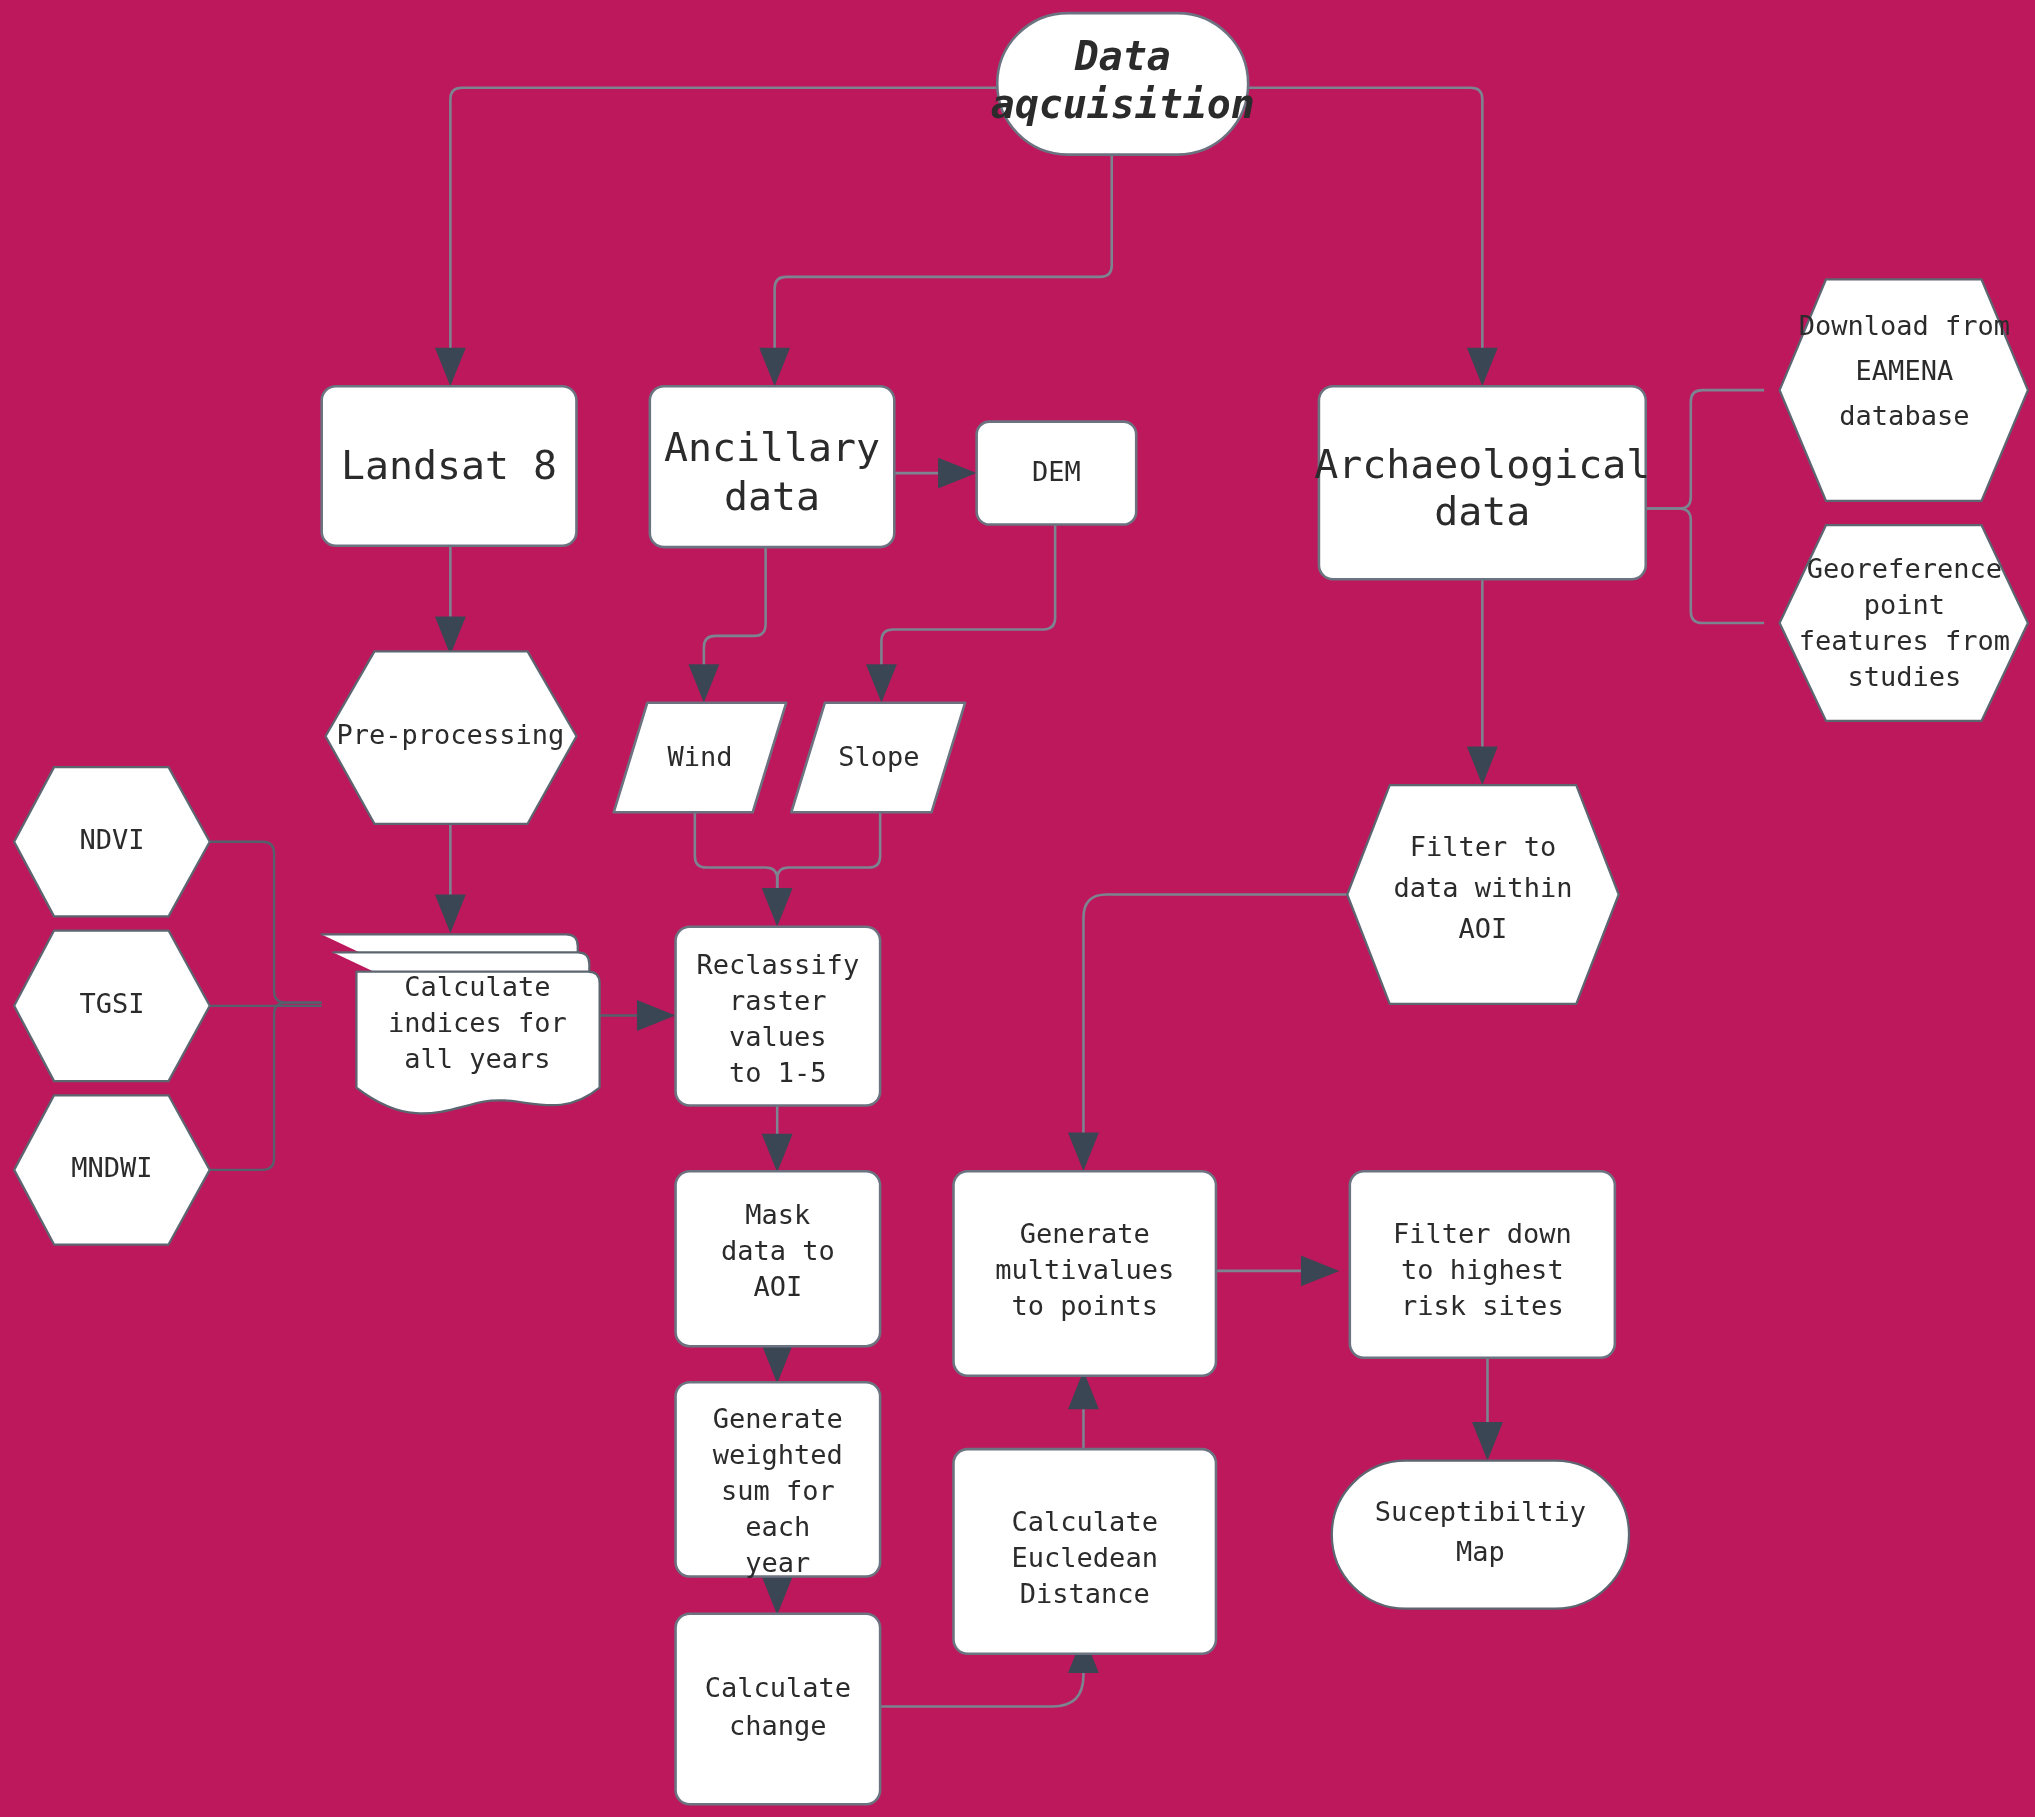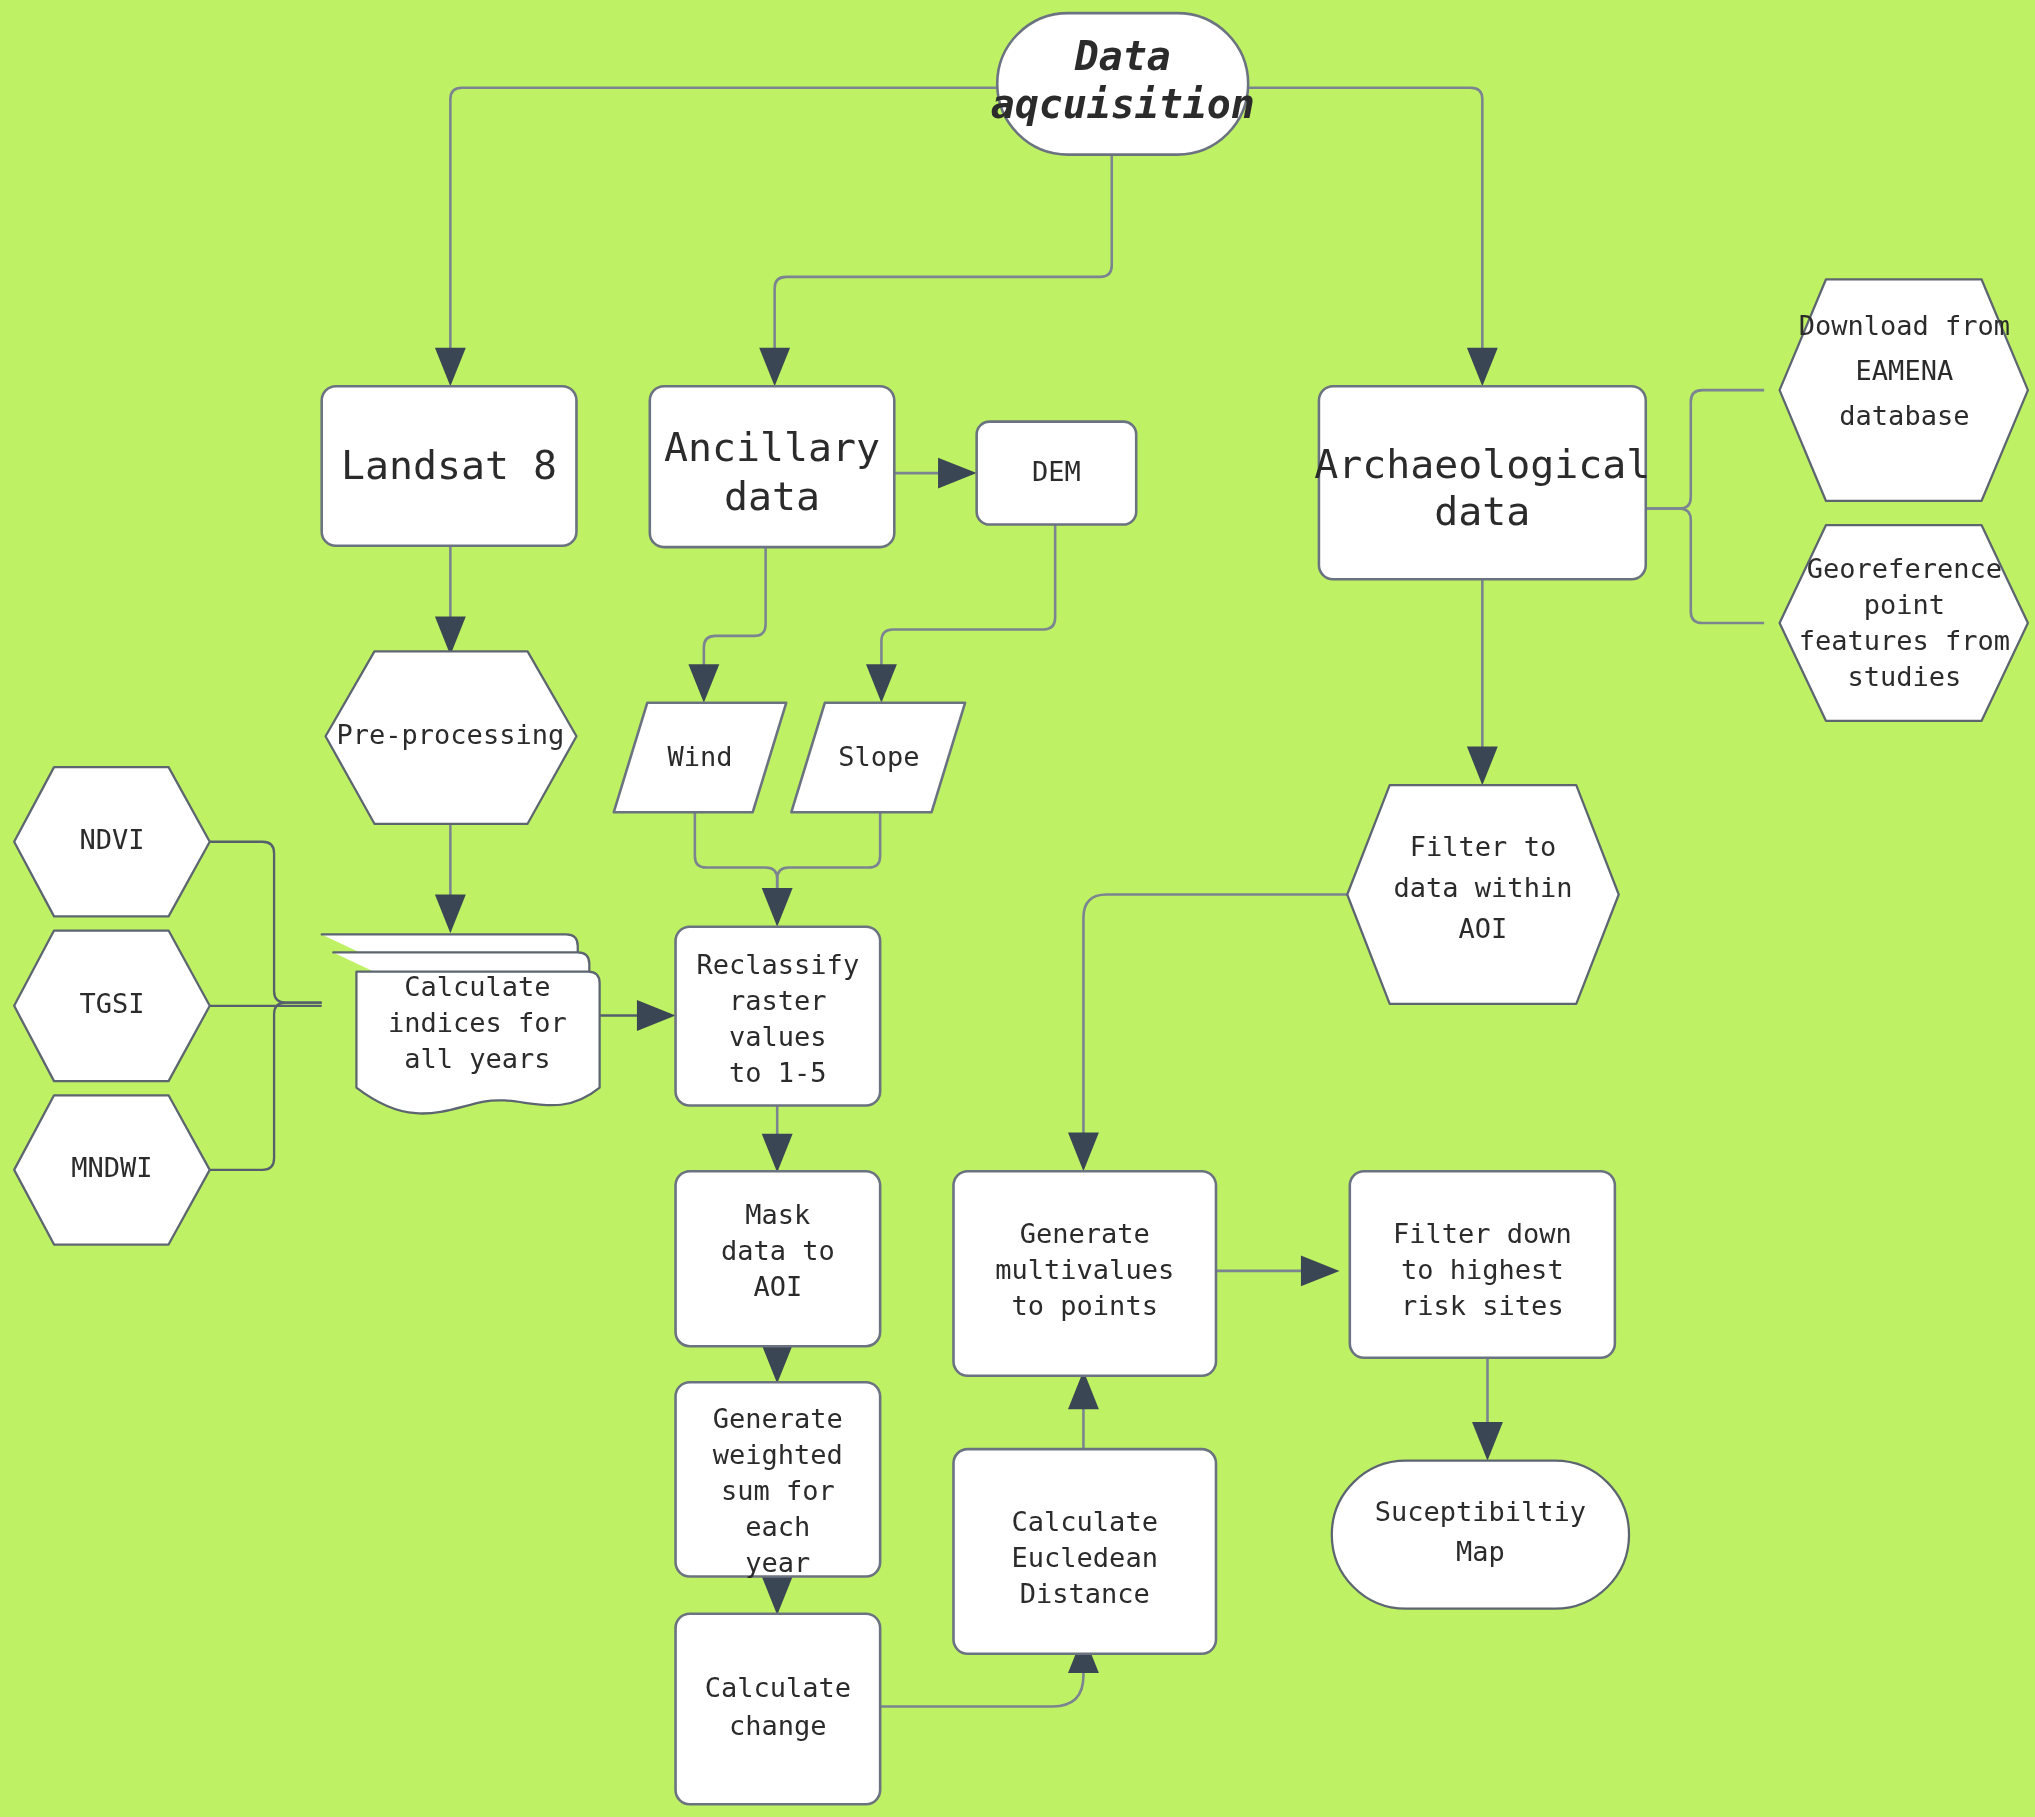--- a/index.html
+++ b/index.html
@@ -5,21 +5,21 @@
 <style>
   html, body {
     margin: 0;
     padding: 0;
     background: #ffffff;
   }
   #stage {
     position: relative;
     width: 2035px;
     height: 1818px;
-    background: #bef264;
+    background: #be185d;
     font-family: "DejaVu Sans Mono", "Liberation Mono", monospace;
     overflow: hidden;
   }
   svg#flow {
     position: absolute;
     left: 0;
     top: 0;
     width: 2035px;
     height: 1818px;
   }

